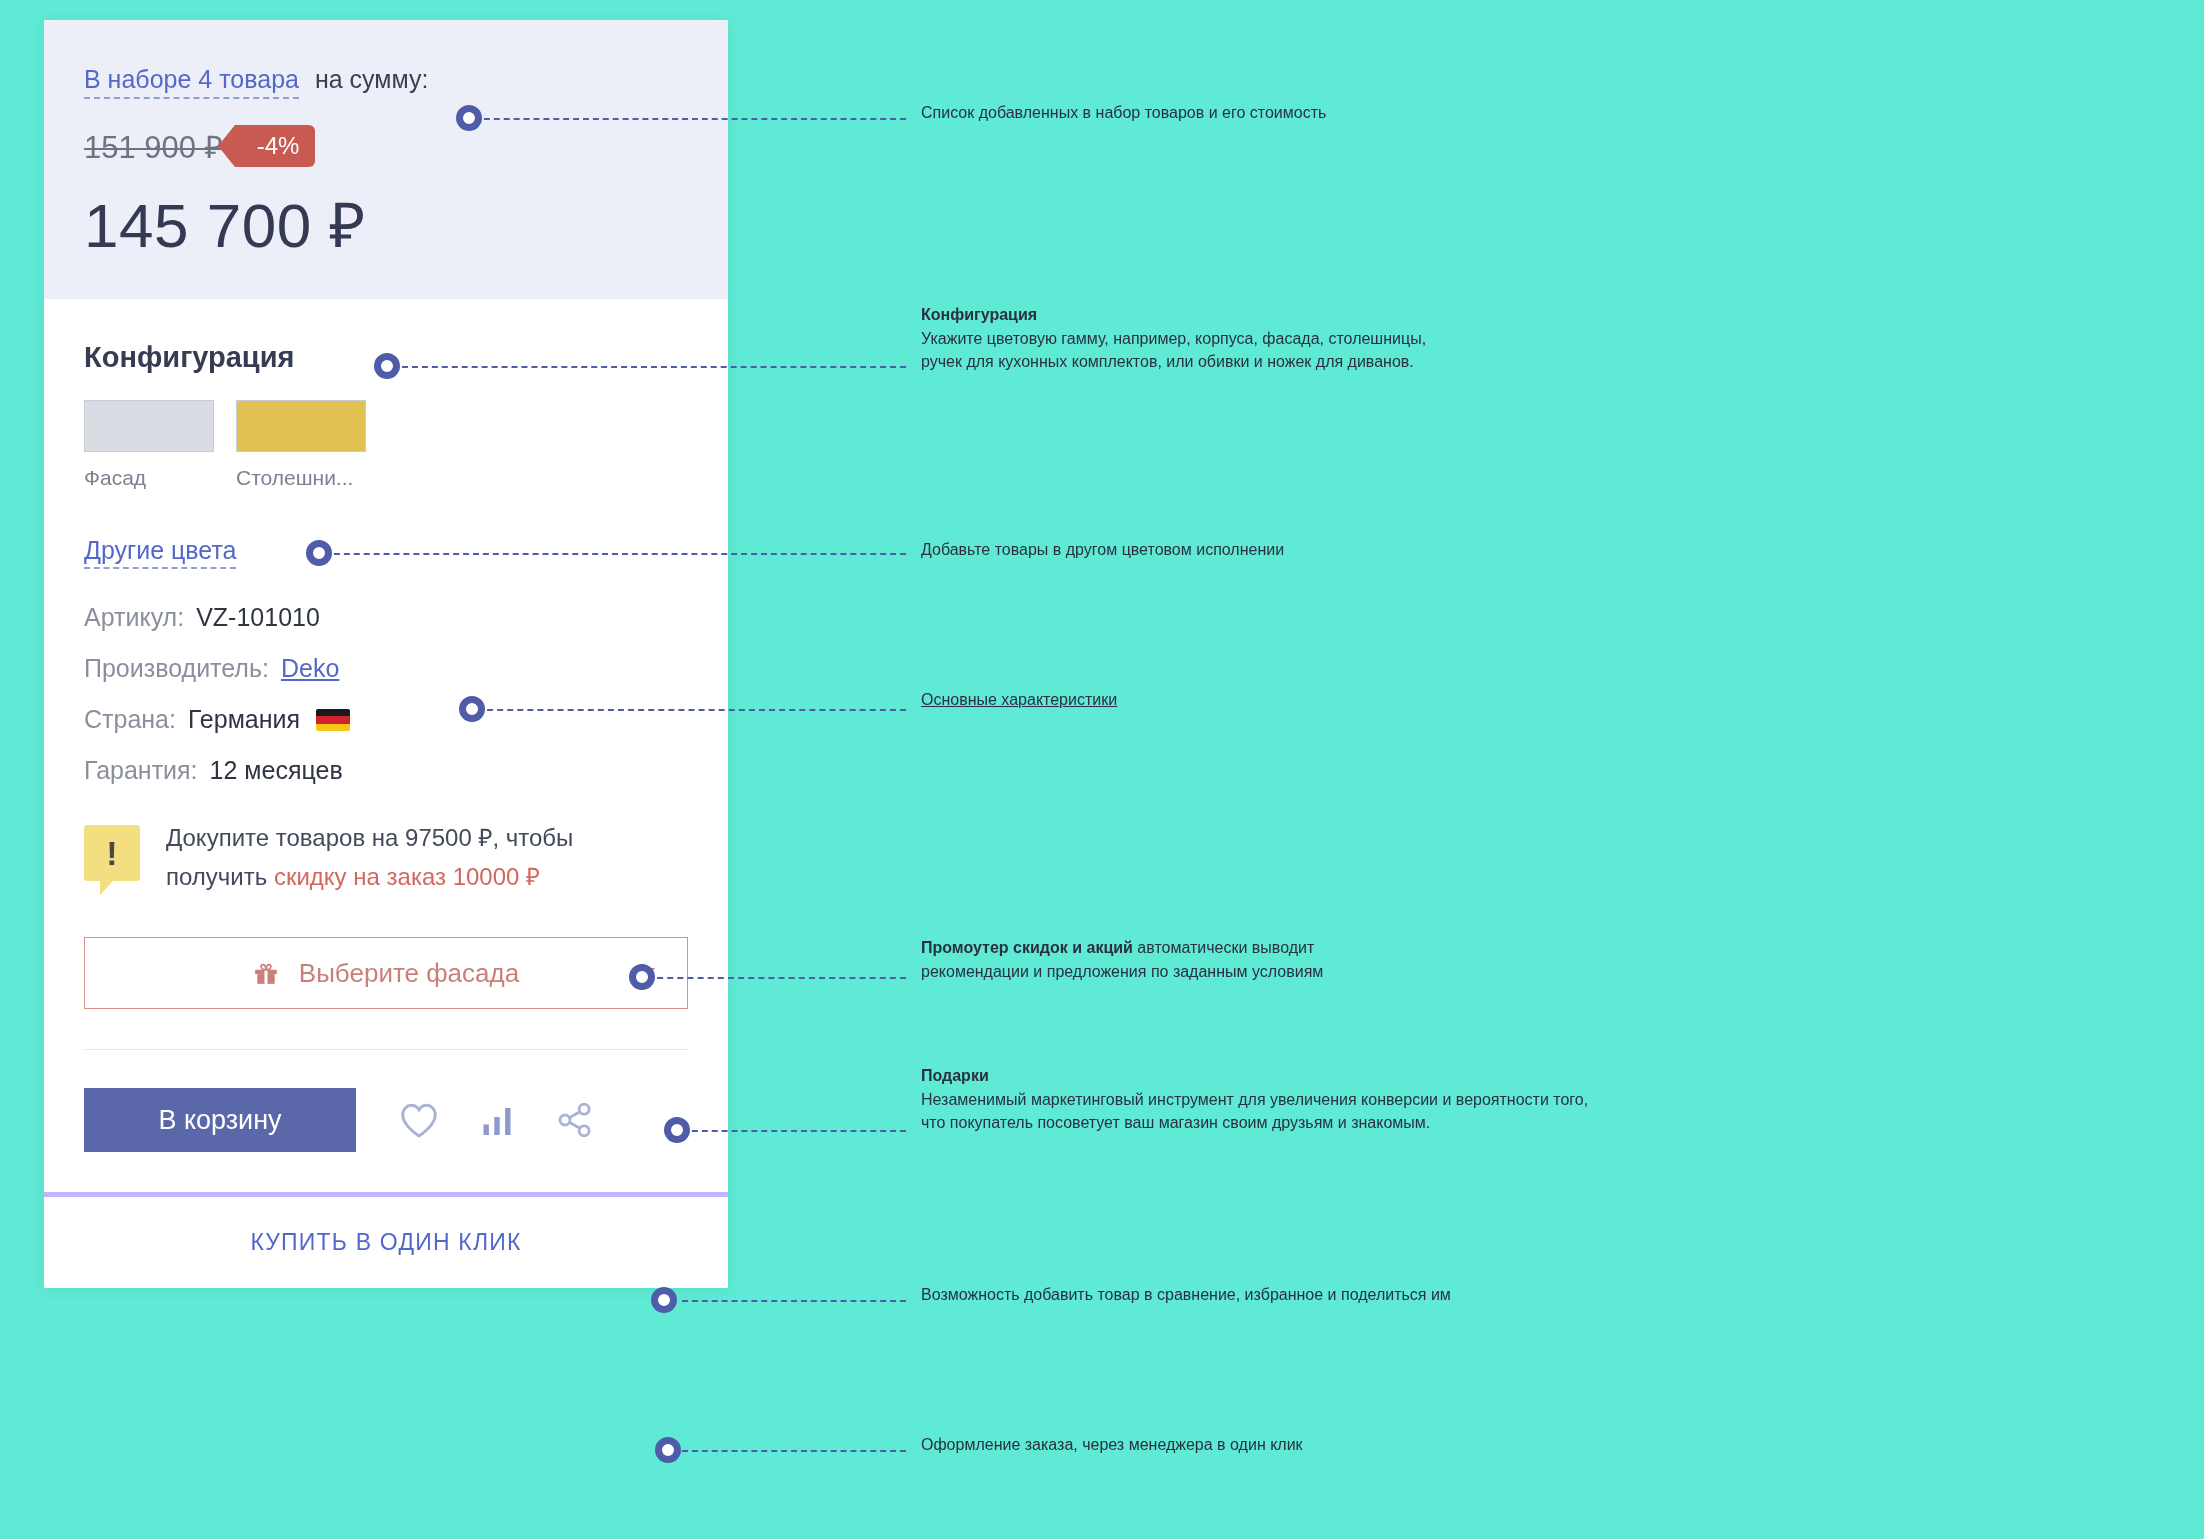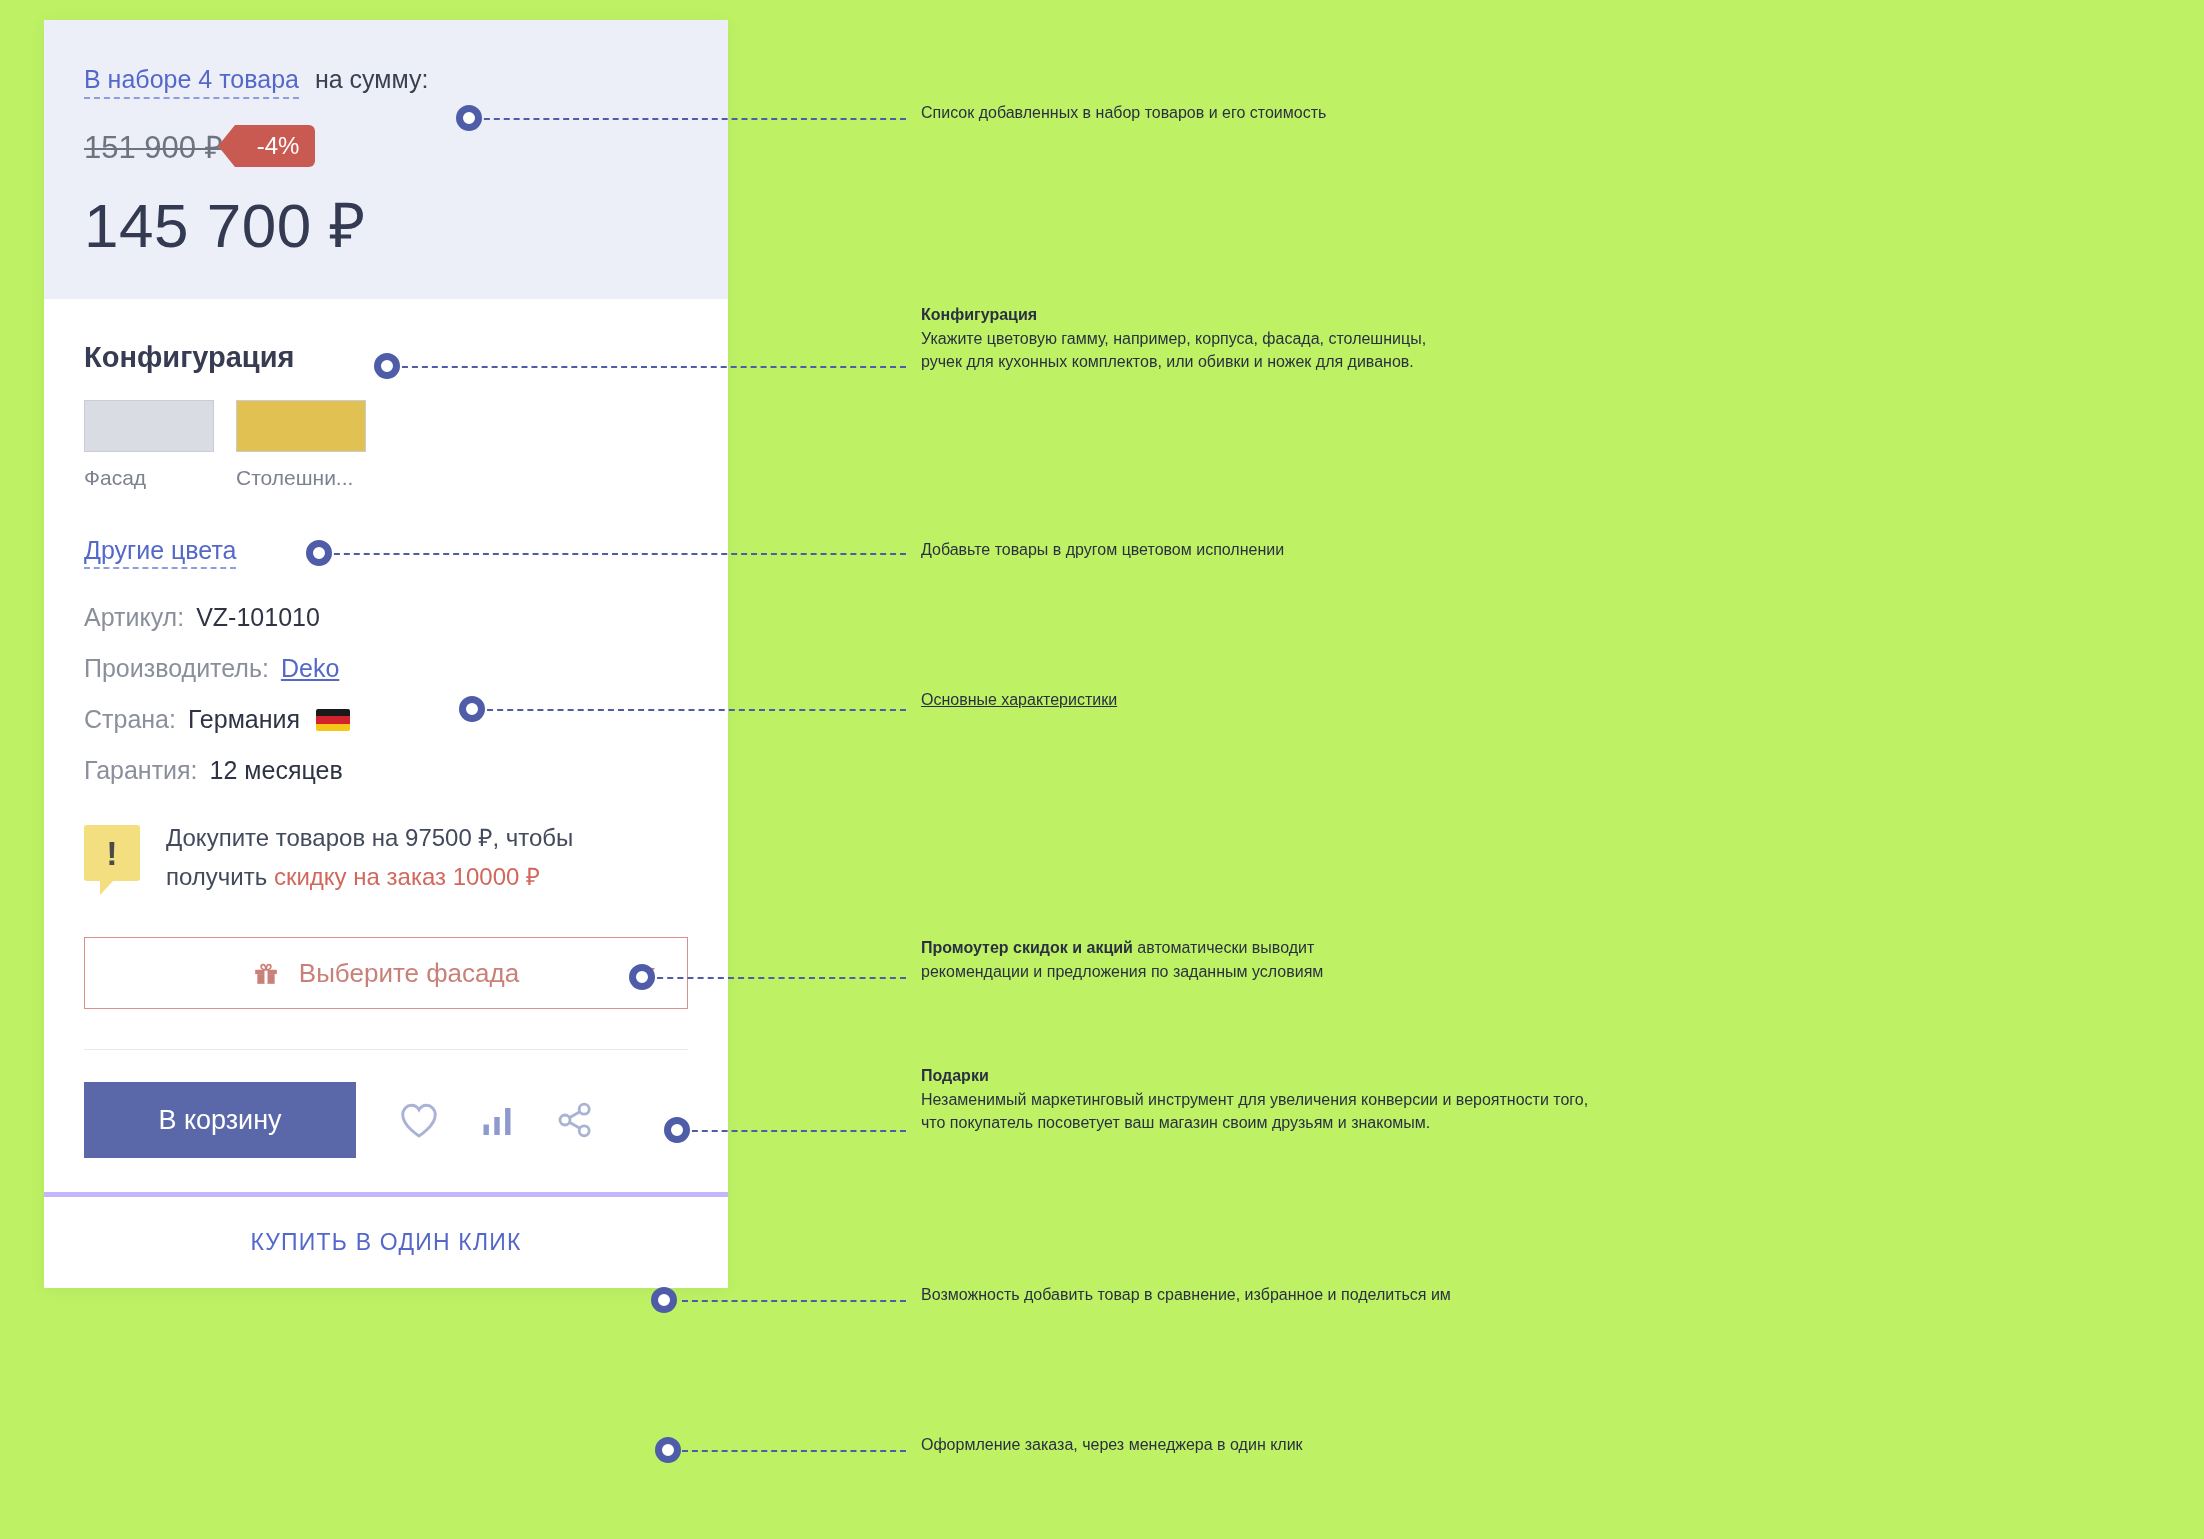--- a/index.html
+++ b/index.html
@@ -7,21 +7,21 @@
     width: 2204px;
     height: 1539px;
     background: #f0f3f9;
     font-family: "Liberation Sans", sans-serif;
     overflow: hidden;
   }
   #root {
     position: relative;
     width: 2204px;
     height: 1539px;
-    background: #bef264;
+    background: #5eead4;
   }
 
   
   .card {
     position: absolute;
     left: 44px;
     top: 20px;
     width: 684px;
     background: #ffffff;
     box-shadow: 0 2px 14px rgba(40,50,90,0.07);
@@ -214,21 +214,21 @@
   }
 
   .actions {
     display: flex;
     align-items: center;
     padding: 32px 40px 34px 40px;
     gap: 0;
   }
   .cart-btn {
     width: 272px;
-    height: 76px;
+    height: 64px;
     background: #5a67a8;
     color: #ffffff;
     font-size: 27px;
     border: none;
     cursor: pointer;
     font-family: "Liberation Sans", sans-serif;
   }
   .icon-btn {
     width: 78px;
     height: 76px;

